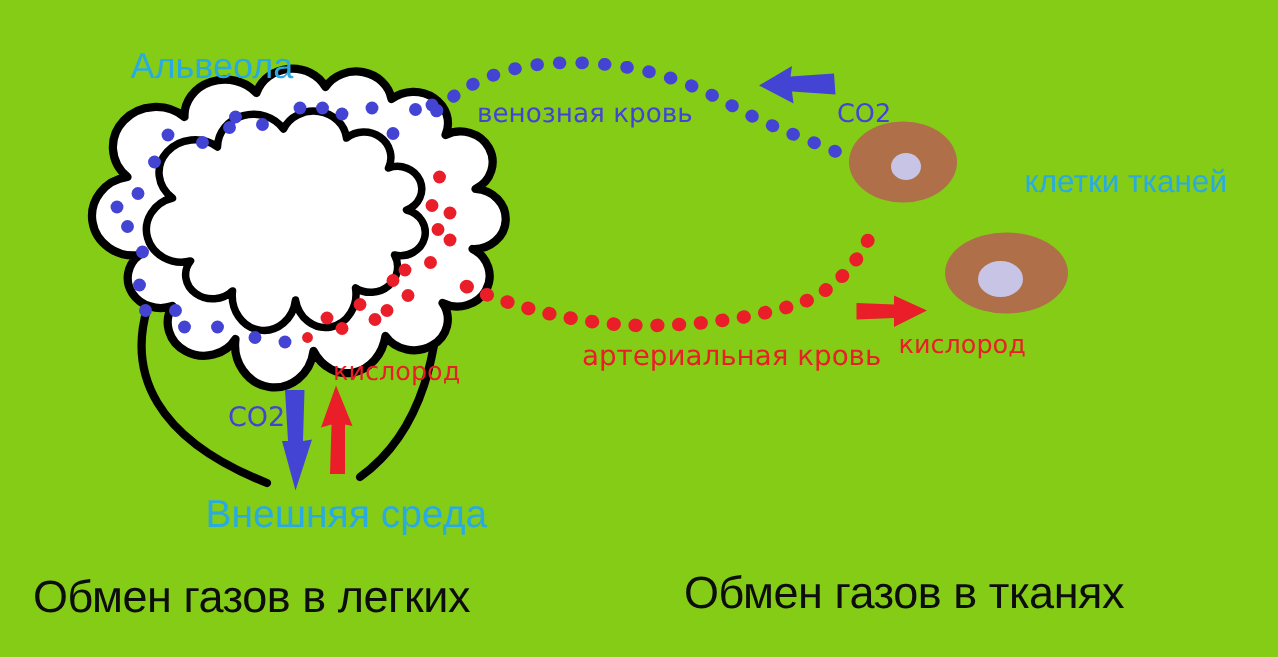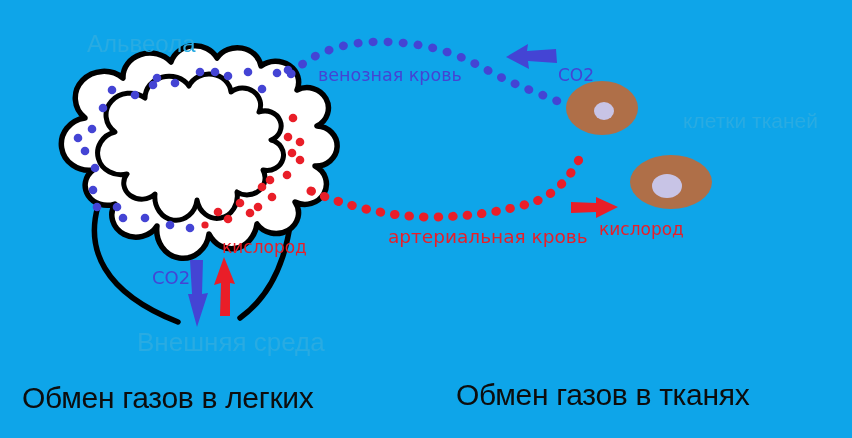--- a/index.html
+++ b/index.html
@@ -1,20 +1,20 @@
 <!DOCTYPE html>
 <html><head>
 <meta charset="utf-8">
 <title>Gas exchange diagram</title>
 <style>
   html,body{margin:0;padding:0;background:#ffffff;}
   .stage{
     position:relative;
     width:852px;height:438px;
-    background:#0ea5e9;
+    background:#84cc16;
     overflow:hidden;
     font-family:"Liberation Sans",sans-serif;
   }
   svg{display:block;}
   .f-narrow{font-family:"Liberation Sans",sans-serif;}
   .f-wide{font-family:"DejaVu Sans",sans-serif;}
   .cap{font-weight:400;letter-spacing:-0.3px;}
 </style>
 </head>
 <body>

